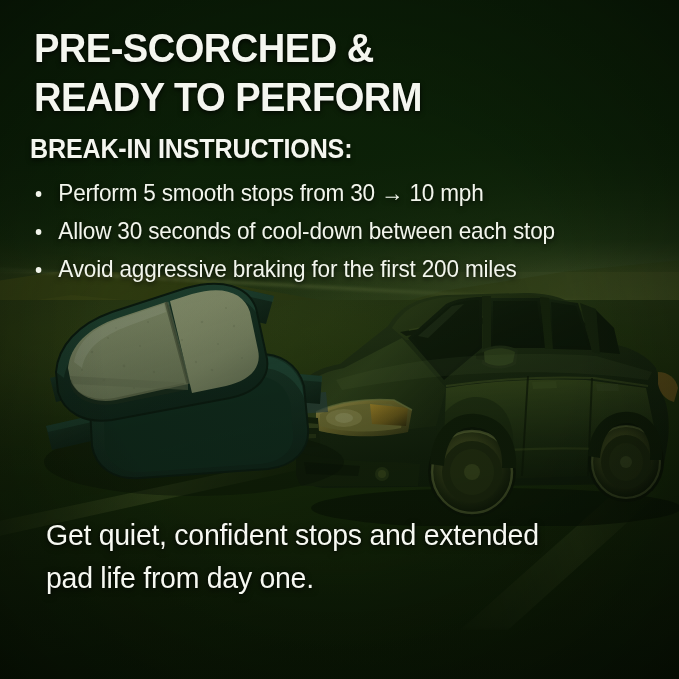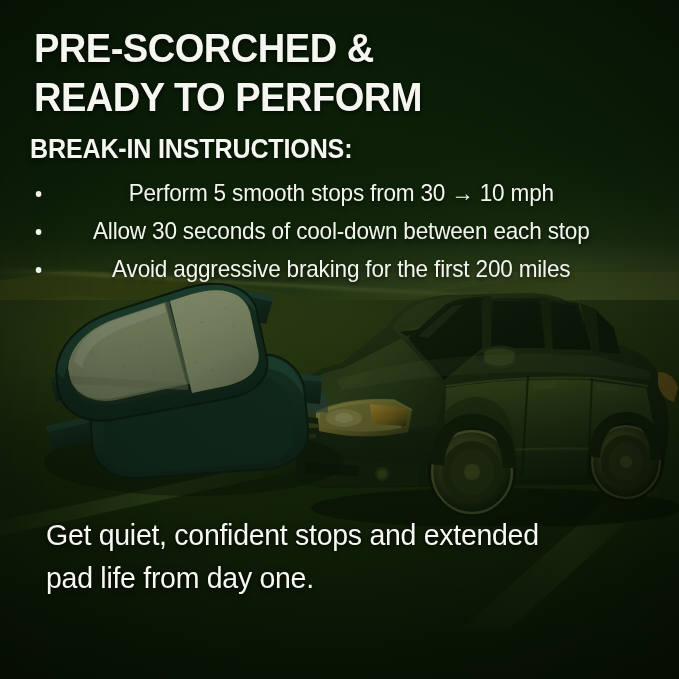--- a/index.html
+++ b/index.html
@@ -134,21 +134,20 @@
     font-weight:bold;
     letter-spacing:-0.2px;
     transform:scaleX(0.93);
     transform-origin:left top;
     text-shadow:0 2px 5px rgba(0,0,0,0.7);
   }
 
   .bullets {
     position:absolute; left:32px; top:174px; width:630px;
     list-style:none;
-    text-align:center;
   }
   .bullets li {
     position:relative;
     color:#f2f5ec;
     font-size:24px;
     line-height:38px;
     padding-left:28px;
     letter-spacing:-0.2px;
     transform:scaleX(0.94);
     transform-origin:left center;

